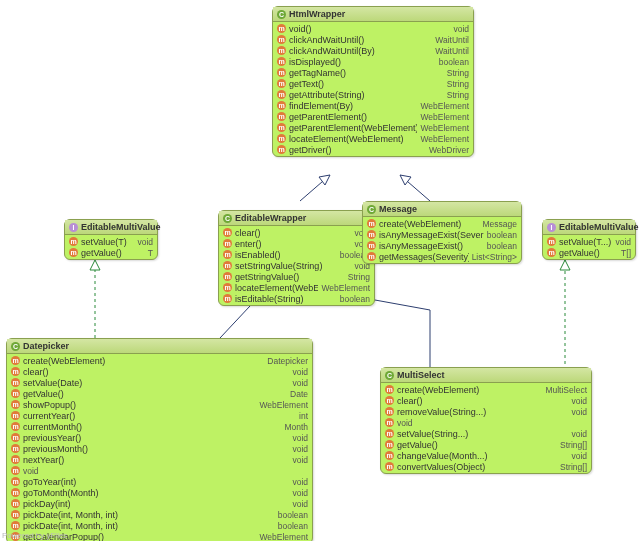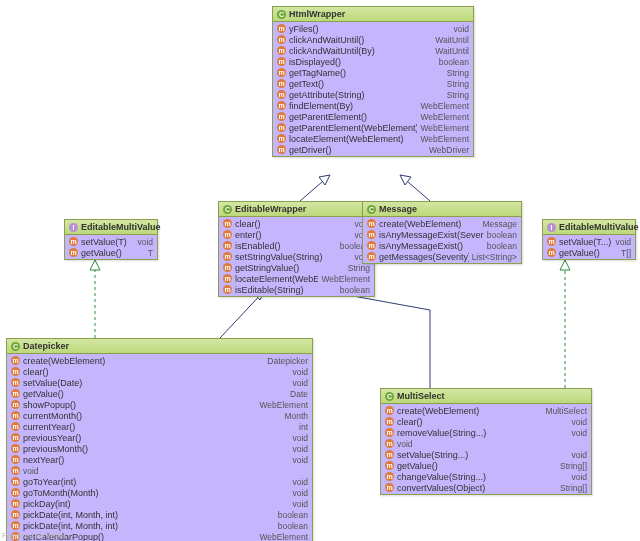--- a/index.html
+++ b/index.html
@@ -1,16 +1,16 @@
 <!DOCTYPE html>
 <html><head>
 <meta charset="utf-8">
 <style>
   body{margin:0;font-family:Arial,Helvetica,sans-serif;font-size:9px;color:#000;background:#fff;width:640px;height:541px;position:relative}
-  .cls{position:absolute;border:1px solid #8aa04f;background:#c4b5fd;border-radius:0;box-shadow:1px 1px 2px rgba(0,0,0,.15)}
+  .cls{position:absolute;border:1px solid #8aa04f;background:#bef264;border-radius:6px;box-shadow:1px 1px 2px rgba(0,0,0,.15)}
   .hdr{background:linear-gradient(#d4e6a3,#bcd87a);border-bottom:1px solid #8aa04f;padding:2px 4px;display:flex;align-items:center;gap:3px;font-weight:bold;color:#333;font-size:9px}
   .ico{width:9px;height:9px;border-radius:50%;display:inline-flex;align-items:center;justify-content:center;font-size:7px;color:#fff;font-weight:bold;flex-shrink:0}
   .ico-c{background:#6fa837}
   .ico-i{background:#b88ed6}
   .ico-m{background:#e07a3a}
   .body{padding:1px 0}
   .row{display:flex;align-items:center;padding:0.5px 4px;gap:3px;line-height:10px}
   .nm{flex:1;color:#333;white-space:nowrap;overflow:hidden}
   .ret{color:#555;white-space:nowrap;font-size:8.5px}
   svg.conn{position:absolute;top:0;left:0;width:640px;height:541px;pointer-events:none}
@@ -45,21 +45,21 @@
 </svg>
 
 <div class="cls" style="left:272px;top:6px;width:200px">
   <div class="hdr">
       <span class="ico ico-c">C</span>
       <span>HtmlWrapper</span>
     </div>
   <div class="body">
       <div class="row">
         <span class="ico ico-m">m</span>
-        <span class="nm">yFiles()</span>
+        <span class="nm">void()</span>
         <span class="ret">void</span>
       </div>
       <div class="row">
         <span class="ico ico-m">m</span>
         <span class="nm">clickAndWaitUntil()</span>
         <span class="ret">WaitUntil</span>
       </div>
       <div class="row">
         <span class="ico ico-m">m</span>
         <span class="nm">clickAndWaitUntil(By)</span>
@@ -106,21 +106,21 @@
         <span class="ret">WebElement</span>
       </div>
       <div class="row">
         <span class="ico ico-m">m</span>
         <span class="nm">getDriver()</span>
         <span class="ret">WebDriver</span>
       </div>
     </div>
 </div>
 
-<div class="cls" style="left:218px;top:201px;width:155px">
+<div class="cls" style="left:218px;top:210px;width:155px">
   <div class="hdr">
       <span class="ico ico-c">C</span>
       <span>EditableWrapper</span>
     </div>
   <div class="body">
       <div class="row">
         <span class="ico ico-m">m</span>
         <span class="nm">clear()</span>
         <span class="ret">void</span>
       </div>
@@ -250,30 +250,30 @@
         <span class="nm">getValue()</span>
         <span class="ret">Date</span>
       </div>
       <div class="row">
         <span class="ico ico-m">m</span>
         <span class="nm">showPopup()</span>
         <span class="ret">WebElement</span>
       </div>
       <div class="row">
         <span class="ico ico-m">m</span>
+        <span class="nm">currentYear()</span>
+        <span class="ret">int</span>
+      </div>
+      <div class="row">
+        <span class="ico ico-m">m</span>
         <span class="nm">currentMonth()</span>
         <span class="ret">Month</span>
       </div>
       <div class="row">
         <span class="ico ico-m">m</span>
-        <span class="nm">currentYear()</span>
-        <span class="ret">int</span>
-      </div>
-      <div class="row">
-        <span class="ico ico-m">m</span>
         <span class="nm">previousYear()</span>
         <span class="ret">void</span>
       </div>
       <div class="row">
         <span class="ico ico-m">m</span>
         <span class="nm">previousMonth()</span>
         <span class="ret">void</span>
       </div>
       <div class="row">
         <span class="ico ico-m">m</span>
@@ -310,21 +310,21 @@
         <span class="ret">boolean</span>
       </div>
       <div class="row">
         <span class="ico ico-m">m</span>
         <span class="nm">getCalendarPopup()</span>
         <span class="ret">WebElement</span>
       </div>
     </div>
 </div>
 
-<div class="cls" style="left:380px;top:388px;width:210px">
+<div class="cls" style="left:380px;top:367px;width:210px">
   <div class="hdr">
       <span class="ico ico-c">C</span>
       <span>MultiSelect</span>
     </div>
   <div class="body">
       <div class="row">
         <span class="ico ico-m">m</span>
         <span class="nm">create(WebElement)</span>
         <span class="ret">MultiSelect</span>
       </div>
@@ -347,21 +347,21 @@
         <span class="nm">setValue(String...)</span>
         <span class="ret">void</span>
       </div>
       <div class="row">
         <span class="ico ico-m">m</span>
         <span class="nm">getValue()</span>
         <span class="ret">String[]</span>
       </div>
       <div class="row">
         <span class="ico ico-m">m</span>
-        <span class="nm">changeValue(String...)</span>
+        <span class="nm">changeValue(Month...)</span>
         <span class="ret">void</span>
       </div>
       <div class="row">
         <span class="ico ico-m">m</span>
         <span class="nm">convertValues(Object)</span>
         <span class="ret">String[]</span>
       </div>
     </div>
 </div>
 

